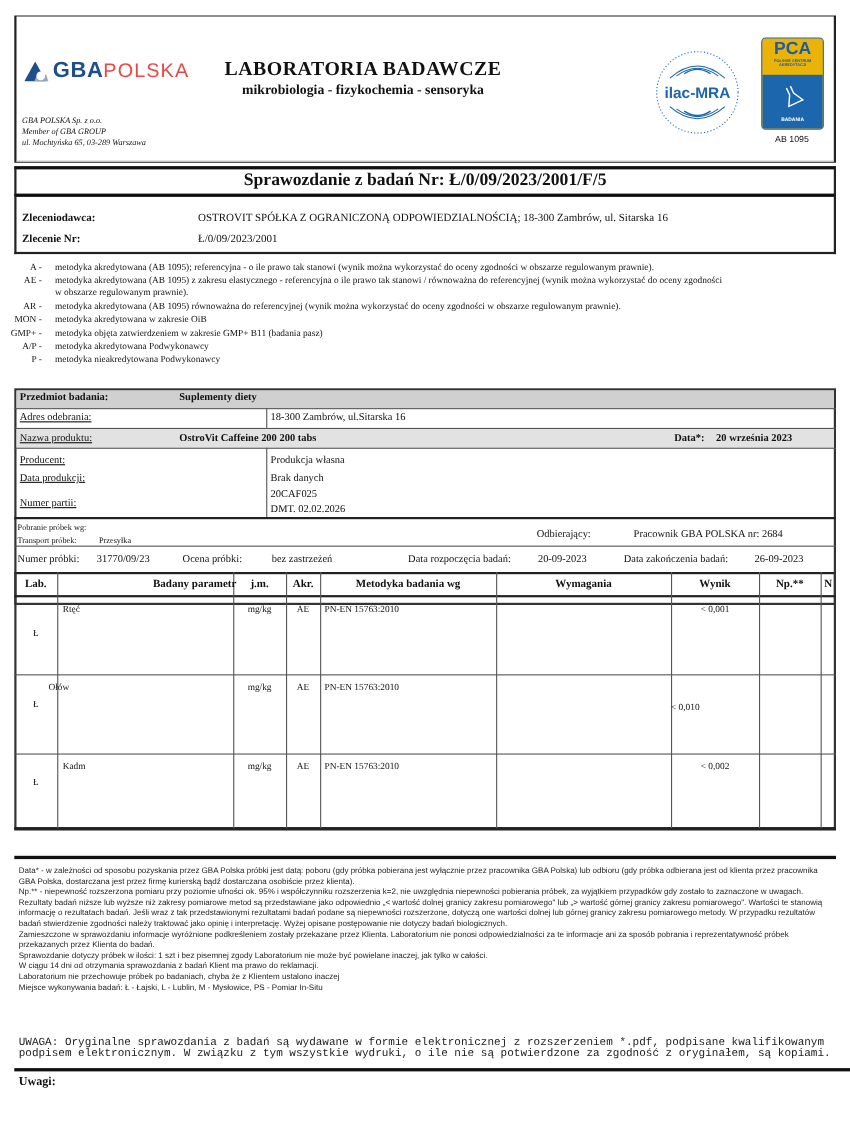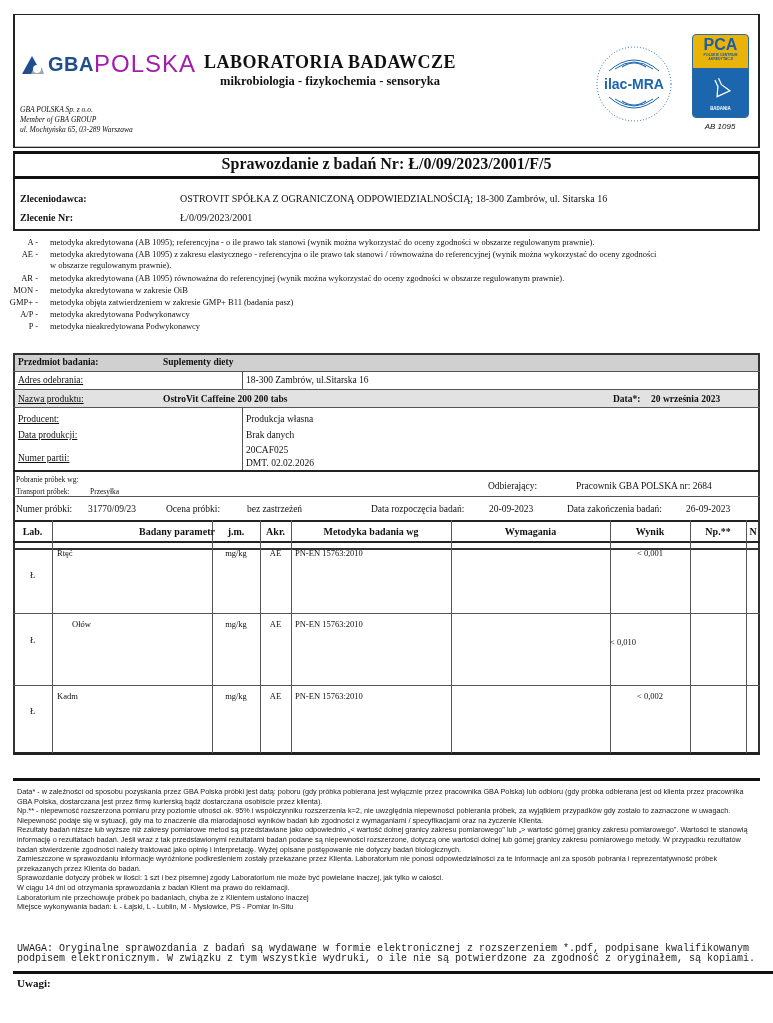--- a/index.html
+++ b/index.html
@@ -4,32 +4,32 @@
 <style>
   html, body { margin:0; padding:0; background:#fff; }
   body { width:773px; height:1023px; position:relative; overflow:hidden; font-family:"Liberation Serif", serif; color:#111; }
   .abs { position:absolute; }
 
   
   #header-box { left:13px; top:14px; width:747px; height:134px; border:1px solid #222; border-left:2px solid #222; border-right:2px solid #222; box-sizing:border-box; }
   #header-box .bottom-line { position:absolute; left:0; right:0; bottom:0; height:1px; background:#bbb; }
   .gba-logo { left:22px; top:52px; height:24px; display:flex; align-items:center; }
   .gba-logo .gba { font-family:"Liberation Sans", sans-serif; font-weight:bold; font-size:20px; color:#1f4e8c; letter-spacing:0.5px; }
-  .gba-logo .polska { font-family:"Liberation Sans", sans-serif; font-size:24px; color:#a21caf; letter-spacing:1px; }
+  .gba-logo .polska { font-family:"Liberation Sans", sans-serif; font-size:18px; color:#ef4444; letter-spacing:1px; }
   .lab-title { left:180px; top:52px; width:300px; text-align:center; font-weight:bold; font-size:18px; letter-spacing:0.5px; }
   .lab-sub { left:180px; top:74px; width:300px; text-align:center; font-weight:bold; font-size:12.5px; }
   .company { left:20px; top:105px; font-size:7.5px; line-height:10px;font-style:italic; }
   .ilac { left:595px; top:45px; width:78px; height:78px; }
   .pca { left:692px; top:34px; width:57px; height:84px; border:1.5px solid #2d6aa3; border-radius:4px; box-sizing:border-box; overflow:hidden; background:#eab308; }
   .pca .pca-top { height:33px; text-align:center; }
   .pca .pca-word { font-family:"Liberation Sans", sans-serif; font-weight:bold; font-size:16px; color:#1b5ea6; line-height:16px; padding-top:2px; }
   .pca .pca-small { font-family:"Liberation Sans", sans-serif; font-size:3.5px; font-weight:bold; color:#1b5ea6; line-height:4px; }
   .pca .pca-bottom { position:absolute; left:0; right:0; top:33px; bottom:0; background:#1b66ad; text-align:center; color:#fff; }
   .pca .badania { font-family:"Liberation Sans", sans-serif; font-size:4.5px; font-weight:bold; position:absolute; bottom:6px; left:0; right:0; }
-  .ab1095 { left:690px; top:122px; width:60px; text-align:center; font-family:"Liberation Sans", sans-serif; font-size:8px;font-style:italic; }
+  .ab1095 { left:690px; top:122px; width:60px; text-align:center; font-family:"Liberation Sans", sans-serif; font-size:8px; }
 
   
   #title-box { left:13px; top:151px; width:747px; height:28px; border-top:3px solid #111; border-bottom:3px solid #111; border-left:2px solid #222; border-right:2px solid #222; box-sizing:border-box; }
   .report-title { left:13px; top:155px; width:747px; text-align:center; font-weight:bold; font-size:16px; }
 
   #client-box { left:13px; top:179px; width:747px; height:52px; border-left:2px solid #222; border-right:2px solid #222; border-bottom:2px solid #222; box-sizing:border-box; }
   .client-label { font-weight:bold; font-size:10px; }
   .client-val { font-size:10px; }
 
   .legend-row { font-size:8.5px; line-height:12px; }
@@ -219,38 +219,37 @@
 <div class="th" style="left:746px;top:526px;width:14px;">N</div>
 
 <div class="td" style="left:13px;top:570px;width:39px;text-align:center;">Ł</div>
 <div class="td" style="left:57px;top:548px;">Rtęć</div>
 <div class="td" style="left:212px;top:548px;width:48px;text-align:center;">mg/kg</div>
 <div class="td" style="left:260px;top:548px;width:31px;text-align:center;">AE</div>
 <div class="td" style="left:295px;top:548px;">PN-EN 15763:2010</div>
 <div class="td" style="left:610px;top:548px;width:80px;text-align:center;">&lt; 0,001</div>
 
 <div class="td" style="left:13px;top:635px;width:39px;text-align:center;">Ł</div>
-<div class="td" style="left:72px;top:619px;">Ołów</div>
+<div class="td" style="left:44px;top:619px;">Ołów</div>
 <div class="td" style="left:212px;top:619px;width:48px;text-align:center;">mg/kg</div>
 <div class="td" style="left:260px;top:619px;width:31px;text-align:center;">AE</div>
 <div class="td" style="left:295px;top:619px;">PN-EN 15763:2010</div>
 <div class="td" style="left:610px;top:637px;width:80px;text-align:left;">&lt; 0,010</div>
 
 <div class="td" style="left:13px;top:706px;width:39px;text-align:center;">Ł</div>
 <div class="td" style="left:57px;top:691px;">Kadm</div>
 <div class="td" style="left:212px;top:691px;width:48px;text-align:center;">mg/kg</div>
 <div class="td" style="left:260px;top:691px;width:31px;text-align:center;">AE</div>
 <div class="td" style="left:295px;top:691px;">PN-EN 15763:2010</div>
 <div class="td" style="left:610px;top:691px;width:80px;text-align:center;">&lt; 0,002</div>
 
 <div class="abs" style="left:13px;top:778px;width:747px;height:3px;background:#111;"></div>
 <div class="abs notes">
   <div>Data* - w zależności od sposobu pozyskania przez GBA Polska próbki jest datą: poboru (gdy próbka pobierana jest wyłącznie przez pracownika GBA Polska) lub odbioru (gdy próbka odbierana jest od klienta przez pracownika GBA Polska, dostarczana jest przez firmę kurierską bądź dostarczana osobiście przez klienta).</div>
   <div>Np.** - niepewność rozszerzona pomiaru przy poziomie ufności ok. 95% i współczynniku rozszerzenia k=2, nie uwzględnia niepewności pobierania próbek, za wyjątkiem przypadków gdy zostało to zaznaczone w uwagach.</div>
-  <div>Niepewność podaje się w sytuacji, gdy ma to znaczenie dla miarodajności wyników badań lub zgodności z wymaganiami / specyfikacjami oraz na życzenie Klienta.</div>
   <div>Rezultaty badań niższe lub wyższe niż zakresy pomiarowe metod są przedstawiane jako odpowiednio „&lt; wartość dolnej granicy zakresu pomiarowego" lub „&gt; wartość górnej granicy zakresu pomiarowego". Wartości te stanowią informację o rezultatach badań. Jeśli wraz z tak przedstawionymi rezultatami badań podane są niepewności rozszerzone, dotyczą one wartości dolnej lub górnej granicy zakresu pomiarowego metody. W przypadku rezultatów badań stwierdzenie zgodności należy traktować jako opinię i interpretację. Wyżej opisane postępowanie nie dotyczy badań biologicznych.</div>
   <div>Zamieszczone w sprawozdaniu informacje wyróżnione podkreśleniem zostały przekazane przez Klienta. Laboratorium nie ponosi odpowiedzialności za te informacje ani za sposób pobrania i reprezentatywność próbek przekazanych przez Klienta do badań.</div>
   <div>Sprawozdanie dotyczy próbek w ilości: 1 szt i bez pisemnej zgody Laboratorium nie może być powielane inaczej, jak tylko w całości.</div>
   <div>W ciągu 14 dni od otrzymania sprawozdania z badań Klient ma prawo do reklamacji.</div>
   <div>Laboratorium nie przechowuje próbek po badaniach, chyba że z Klientem ustalono inaczej</div>
   <div>Miejsce wykonywania badań: Ł - Łajski, L - Lublin, M - Mysłowice, PS - Pomiar In-Situ</div>
 </div>
 <div class="abs uwaga">UWAGA: Oryginalne sprawozdania z badań są wydawane w formie elektronicznej z rozszerzeniem *.pdf, podpisane kwalifikowanym podpisem elektronicznym. W związku z tym wszystkie wydruki, o ile nie są potwierdzone za zgodność z oryginałem, są kopiami.</div>
 <div class="abs" style="left:13px;top:971px;width:760px;height:3px;background:#111;"></div>
 <div class="abs uwagi-label">Uwagi:</div>

